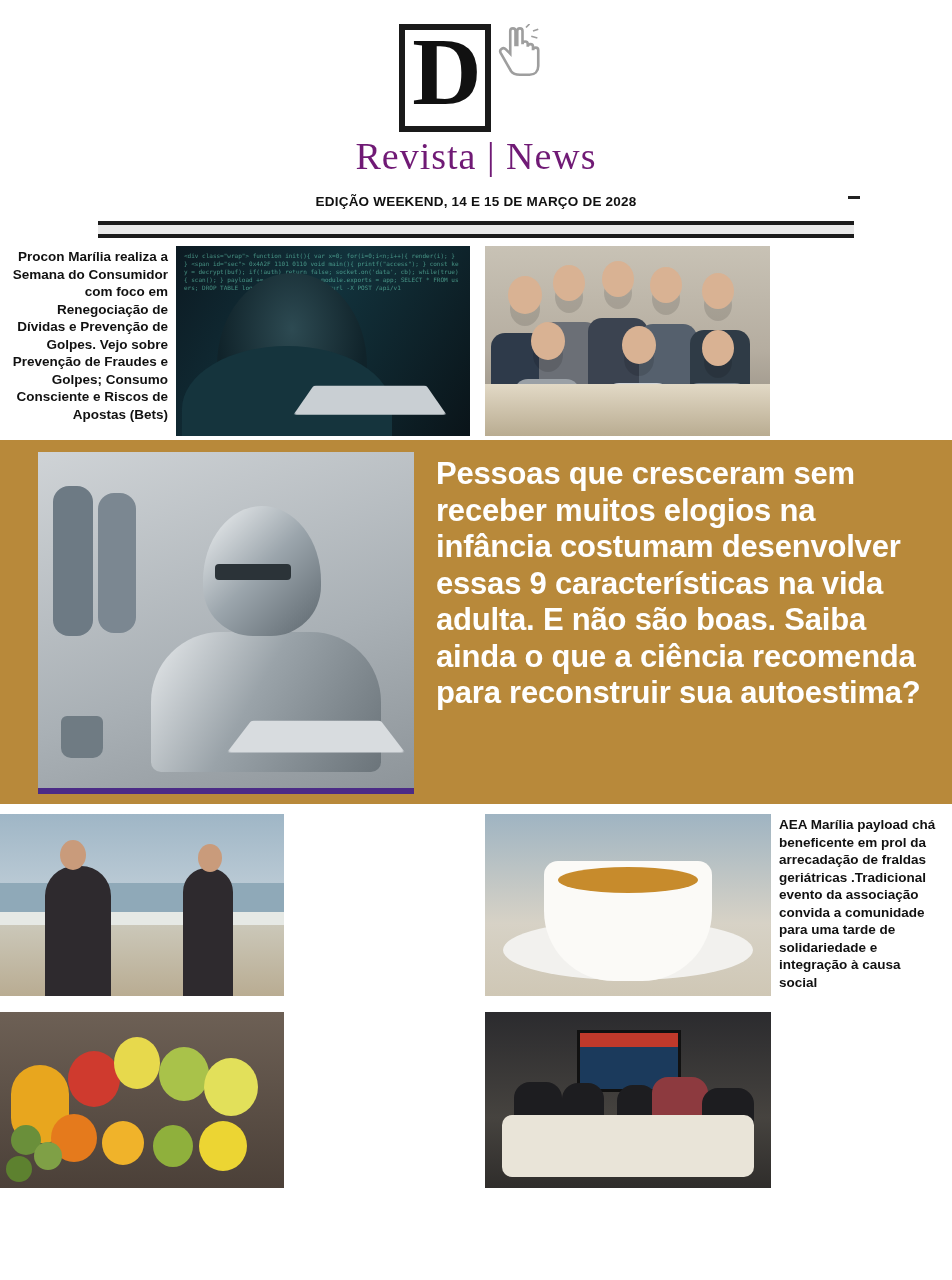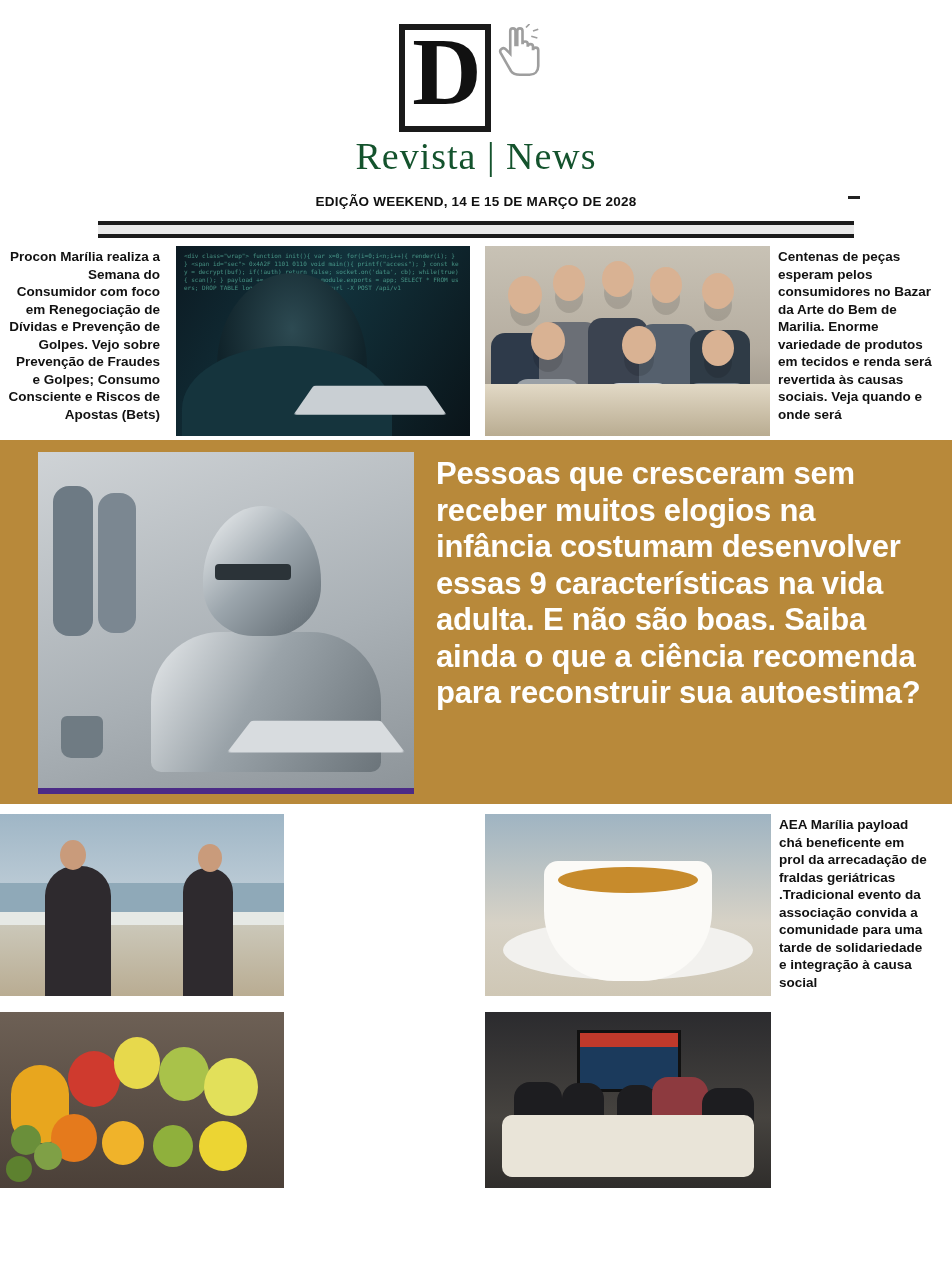--- a/index.html
+++ b/index.html
@@ -61,21 +61,21 @@
   .logo-cursor {
     width: 56px;
     height: 56px;
     position: relative;
     top: -26px;
     left: -6px;
     opacity: .65;
   }
   .logo-sub {
     font-size: 38px;
-    color: #14532d;
+    color: #701a75;
     font-family: "Liberation Serif", serif;
     margin-top: -4px;
     letter-spacing: 1px;
   }
   .edition {
     font-size: 13.5px;
     font-weight: bold;
     color: #111;
     letter-spacing: .2px;
     margin-top: 16px;
@@ -105,21 +105,21 @@
   }
   .half {
     width: 50%;
     display: flex;
   }
   .txt {
     font-size: 13.5px;
     font-weight: bold;
     color: #111;
     line-height: 1.30;
-    padding: 4px 16px 4px 8px;
+    padding: 4px 8px 4px 8px;
   }
   .txt.right { text-align: right; }
   .txt.left { text-align: left; }
 
   
   .row1 { margin-top: 8px; height: 194px; }
   .row1 .half { height: 194px; }
   .r1-text-l { width: 176px; padding-top: 2px; }
   .r1-img-l { width: 294px; height: 190px; overflow: hidden; }
   .r1-img-r { width: 285px; height: 190px; overflow: hidden; margin-left: 9px; }
@@ -348,21 +348,20 @@
         <div class="torso" style="left:72%;top:44%;width:60px;height:64px;background:#2f3b46;"></div>
         <div class="head" style="left:16%;top:40%;width:34px;height:38px;"></div>
         <div class="torso" style="left:10%;top:70%;width:66px;height:58px;background:#9aa0a6;"></div>
         <div class="head" style="left:48%;top:42%;width:34px;height:38px;"></div>
         <div class="torso" style="left:42%;top:72%;width:66px;height:56px;background:#cfd3d6;"></div>
         <div class="head" style="left:76%;top:44%;width:32px;height:36px;"></div>
         <div class="torso" style="left:70%;top:72%;width:64px;height:56px;background:#7b8690;"></div>
         <div class="table"></div>
       </div>
     </div>
-    <div class="txt left r1-text-r">Centenas de peças esperam pelos consumidores no Bazar da Arte do Bem de Marilia. Enorme variedade de produtos em tecidos e renda será revertida às causas sociais. Veja quando e onde será</div>
   </div>
 </div>
 
 <div class="feature">
   <div class="feature-img">
     <div class="ph ph-knight">
       <div style="position:absolute;left:4%;top:10%;width:40px;height:150px;background:#6d7a84;border-radius:16px;"></div>
       <div style="position:absolute;left:16%;top:12%;width:38px;height:140px;background:#7b8791;border-radius:16px;"></div>
       <div class="armor"></div>
       <div class="helm"></div>

